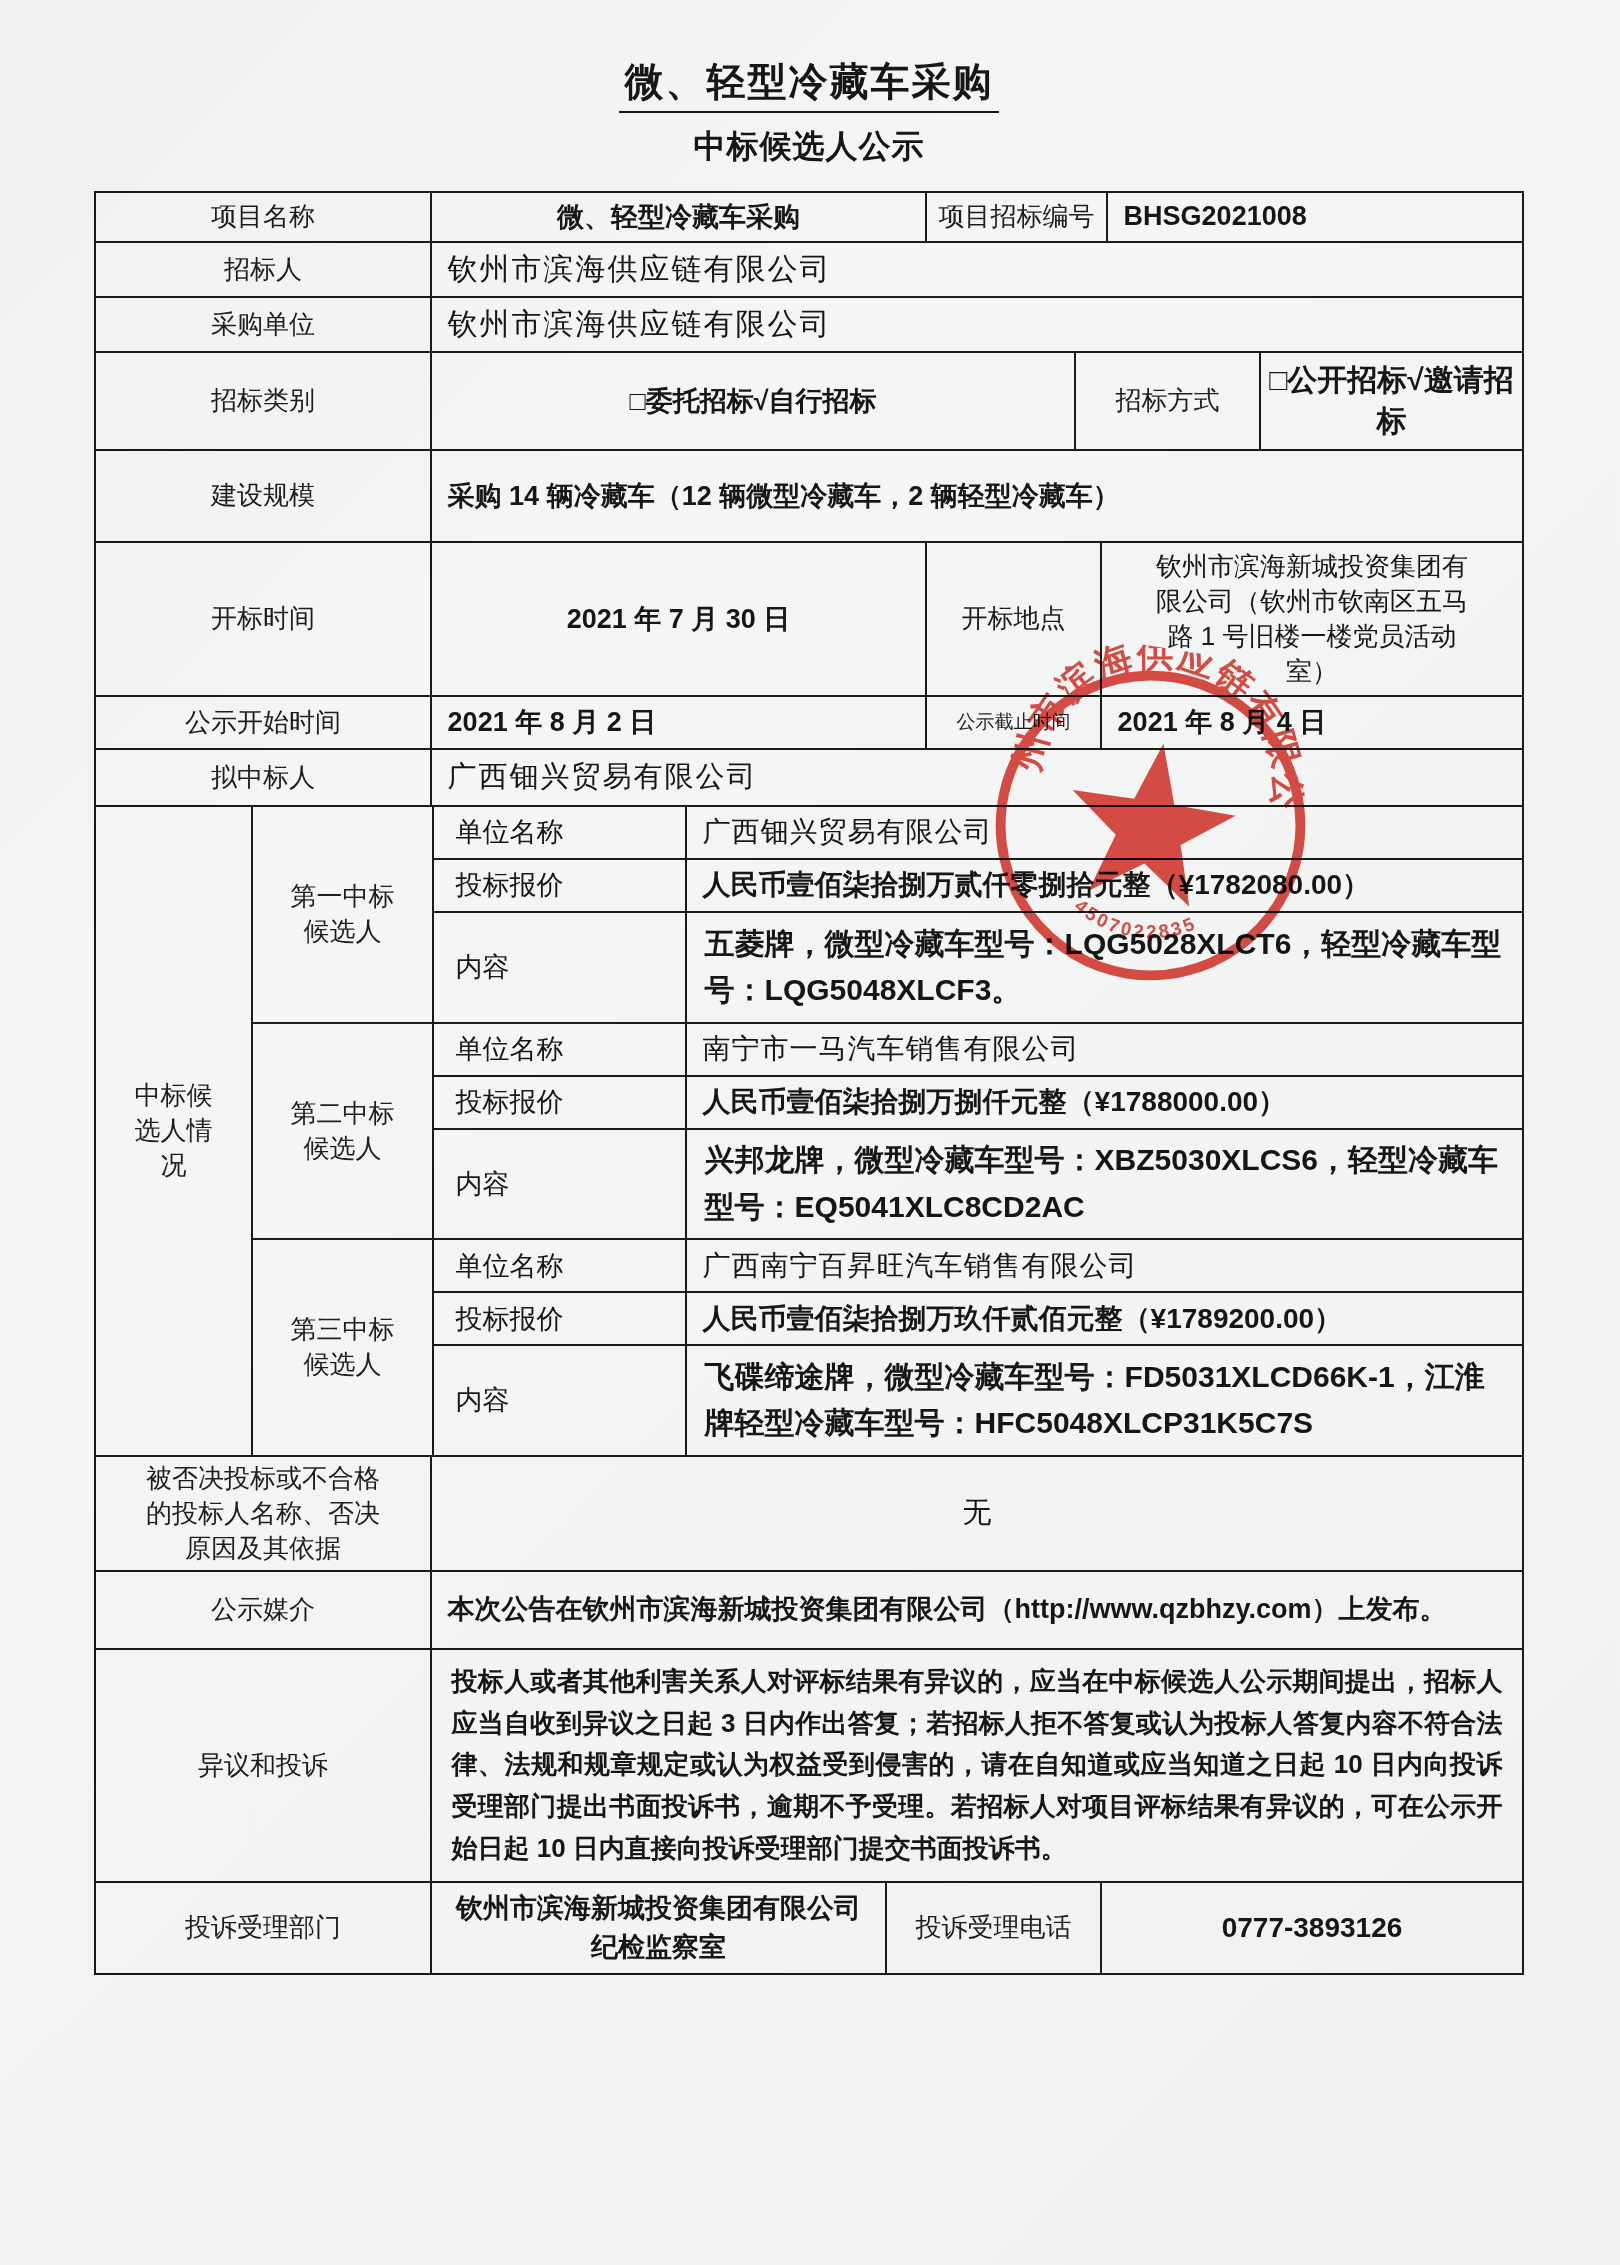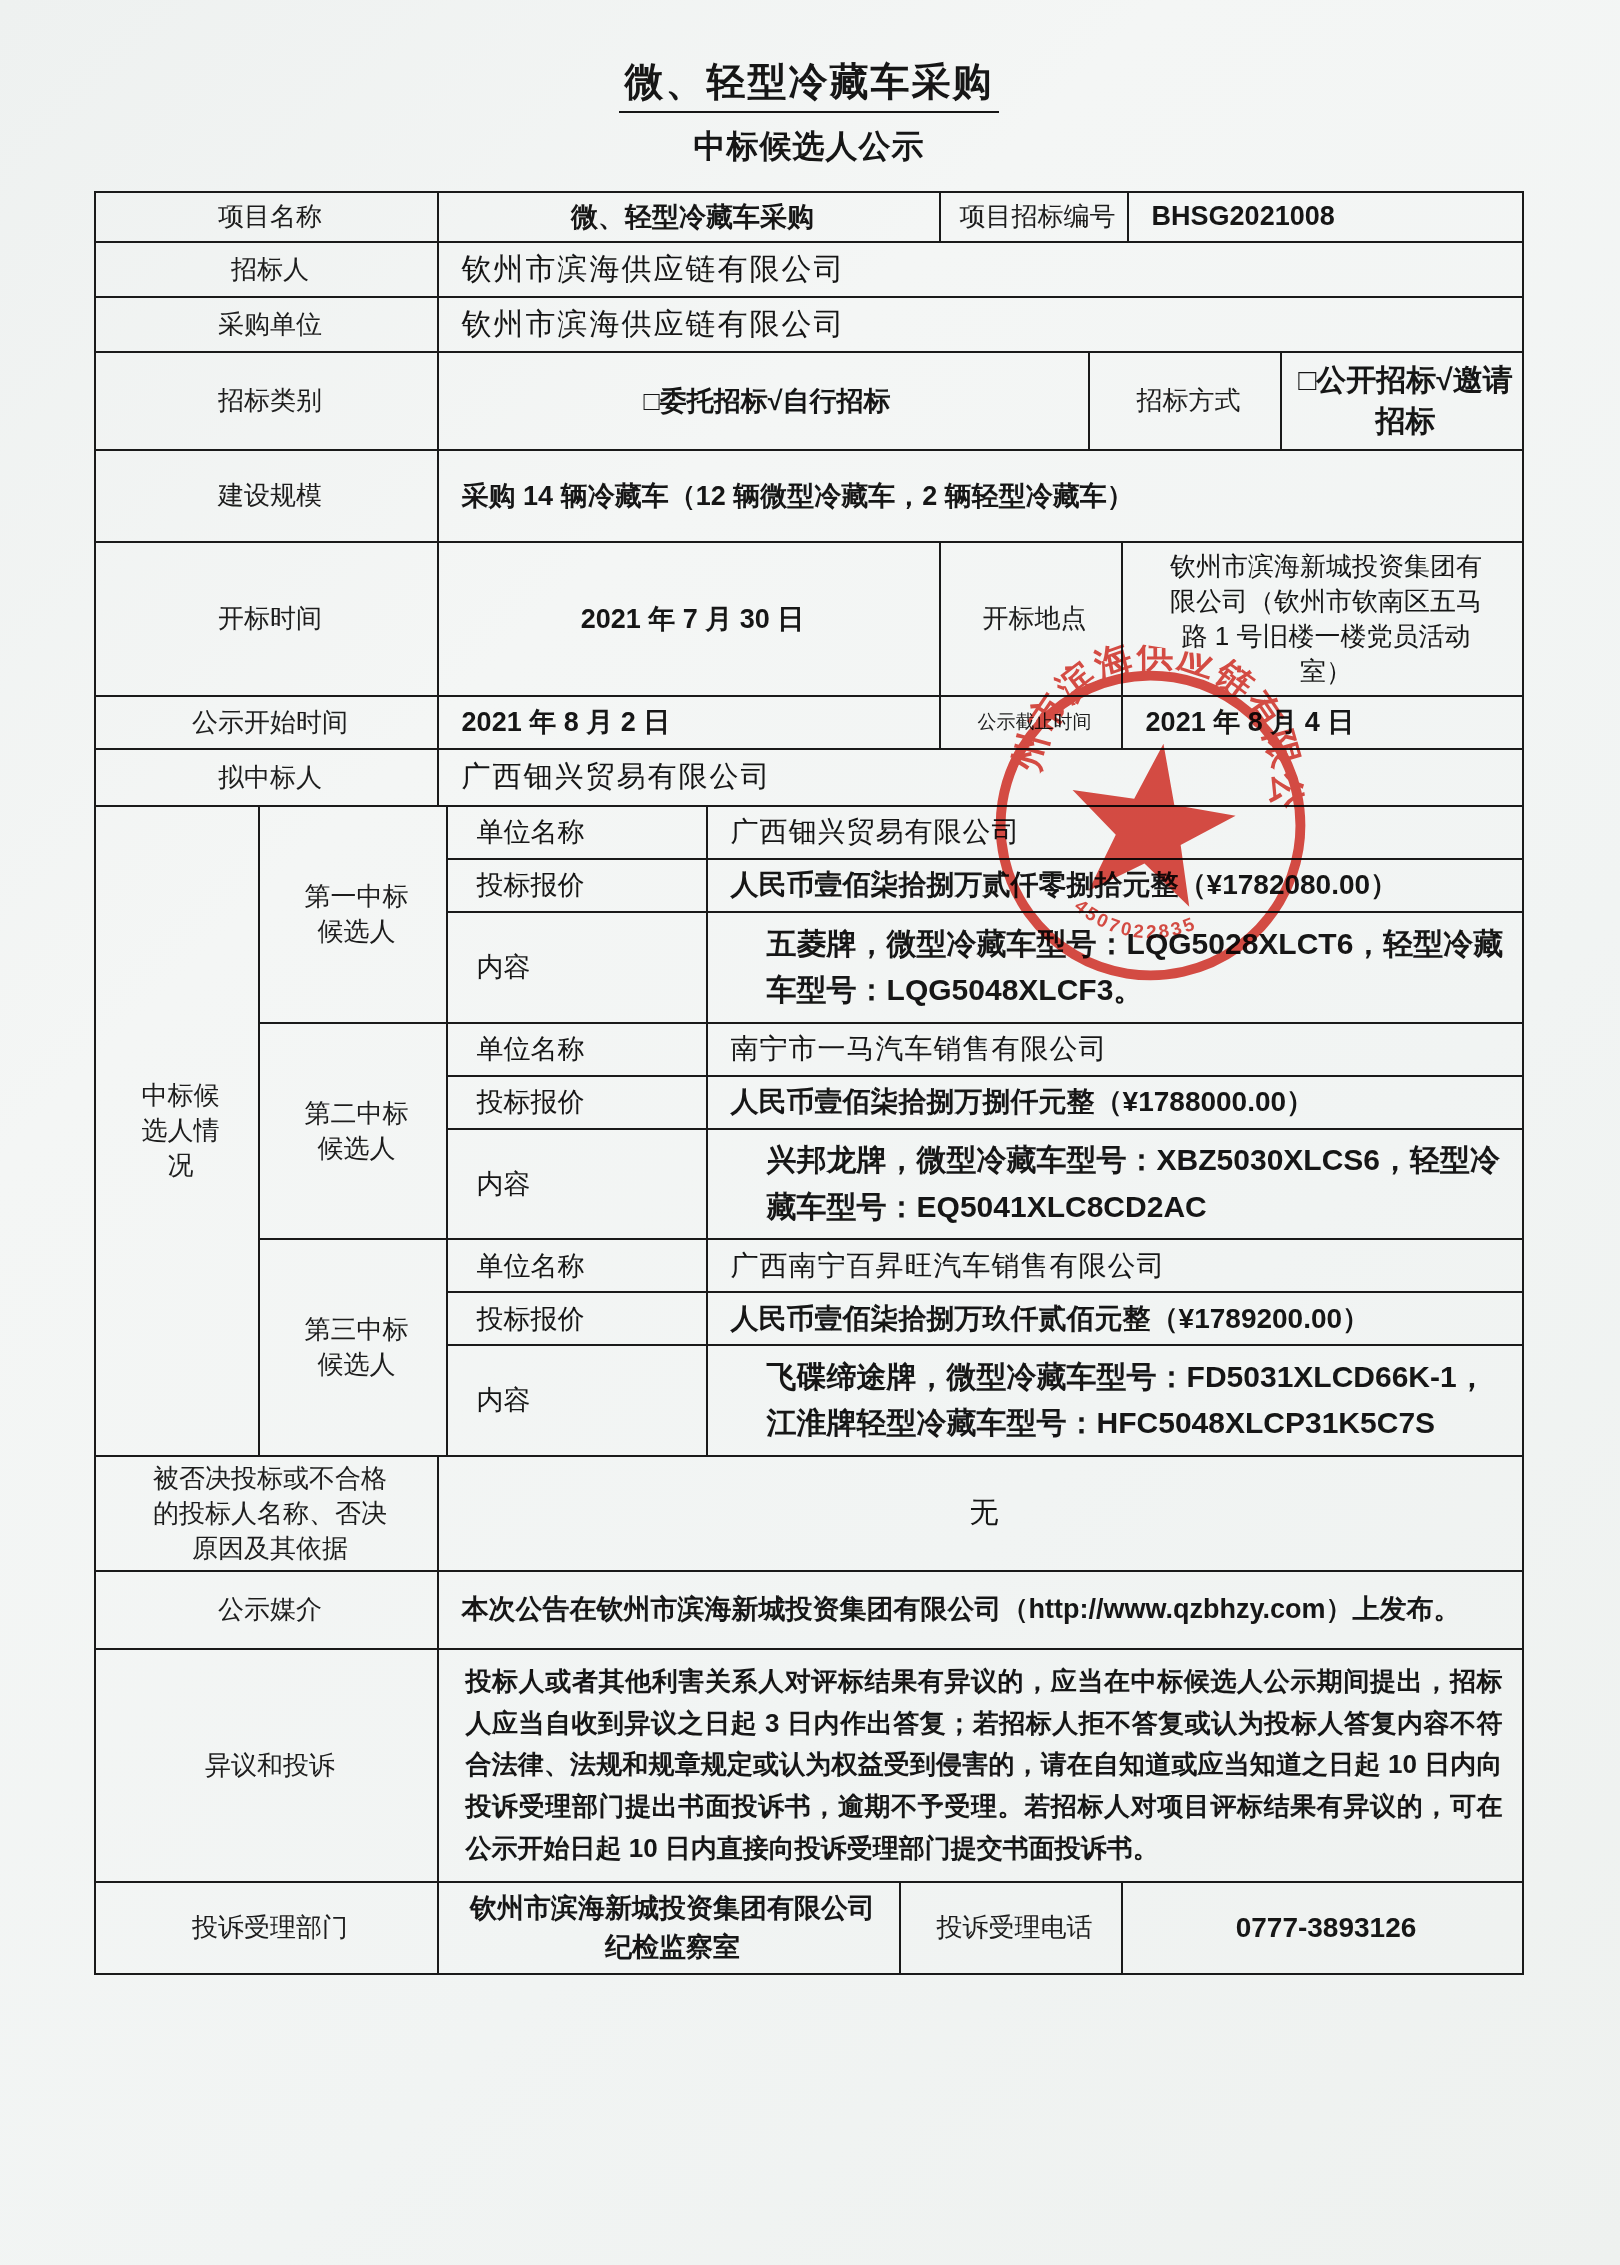--- a/index.html
+++ b/index.html
@@ -18,21 +18,21 @@
     font-size:32px;font-weight:700;letter-spacing:1px;
   }
   .tbl{
     position:absolute;left:94px;top:191px;width:1430px;
     border:2.9px solid #1a1a1a;box-sizing:border-box;
   }
   .row{display:flex;border-bottom:2px solid #1a1a1a;align-items:stretch;}
   .row:last-child{border-bottom:none;}
   .cell{
     border-right:2px solid #1a1a1a;box-sizing:border-box;
-    display:flex;align-items:center;min-width:0;margin-left:7px;
+    display:flex;align-items:center;min-width:0;
   }
   .cell:last-child{border-right:none;}
   .lab{justify-content:center;text-align:center;font-size:26px;color:#1d1d1d;padding:3.9px 5.9px;}
   .val{padding:5.9px 15.6px;font-size:27px;}
   .center{justify-content:center;text-align:center;}
   .left{justify-content:flex-start;text-align:left;}
   .bold{font-weight:700;}
   .semibold{font-weight:600;}
   .pre{white-space:pre-line;}
   .wide{letter-spacing:2px;}
@@ -51,21 +51,21 @@
   .h90{min-height:88px;}
   
   .colA{width:157px;flex:none;text-align:center;}
   .colB{width:181px;flex:none;}
   .colC{width:253px;flex:none;}
   .cands{flex:1;display:flex;flex-direction:column;min-width:0;}
   .cand{display:flex;border-bottom:2px solid #1a1a1a;align-items:stretch;}
   .cand:last-child{border-bottom:none;}
   .cand-rows{flex:1;display:flex;flex-direction:column;min-width:0;}
   .crow{display:flex;border-bottom:2px solid #1a1a1a;align-items:stretch;}
-  .crow:last-child{border-bottom:none;gap:34px;}
+  .crow:last-child{border-bottom:none;}
   .sub-lab{justify-content:flex-start;text-align:right;padding:3.9px 5.9px 3.9px 21.5px;font-size:27px;}
   .unit-val{font-size:28px;letter-spacing:1px;}
   .price-val{font-size:28px;font-weight:700;}
   .content-val{font-size:30px;line-height:1.55;padding:7.8px 17.6px;font-weight:600;}
   .para{font-size:26px;line-height:1.6;text-align:justify;padding:11.7px 19.5px;font-weight:600;}
   .media-val{font-size:27px;line-height:1.6;font-weight:600;}
   .thick{border-bottom-width:2.9px;}
   
   .stamp{
     position:absolute;left:973px;top:648px;width:355px;height:355px;

